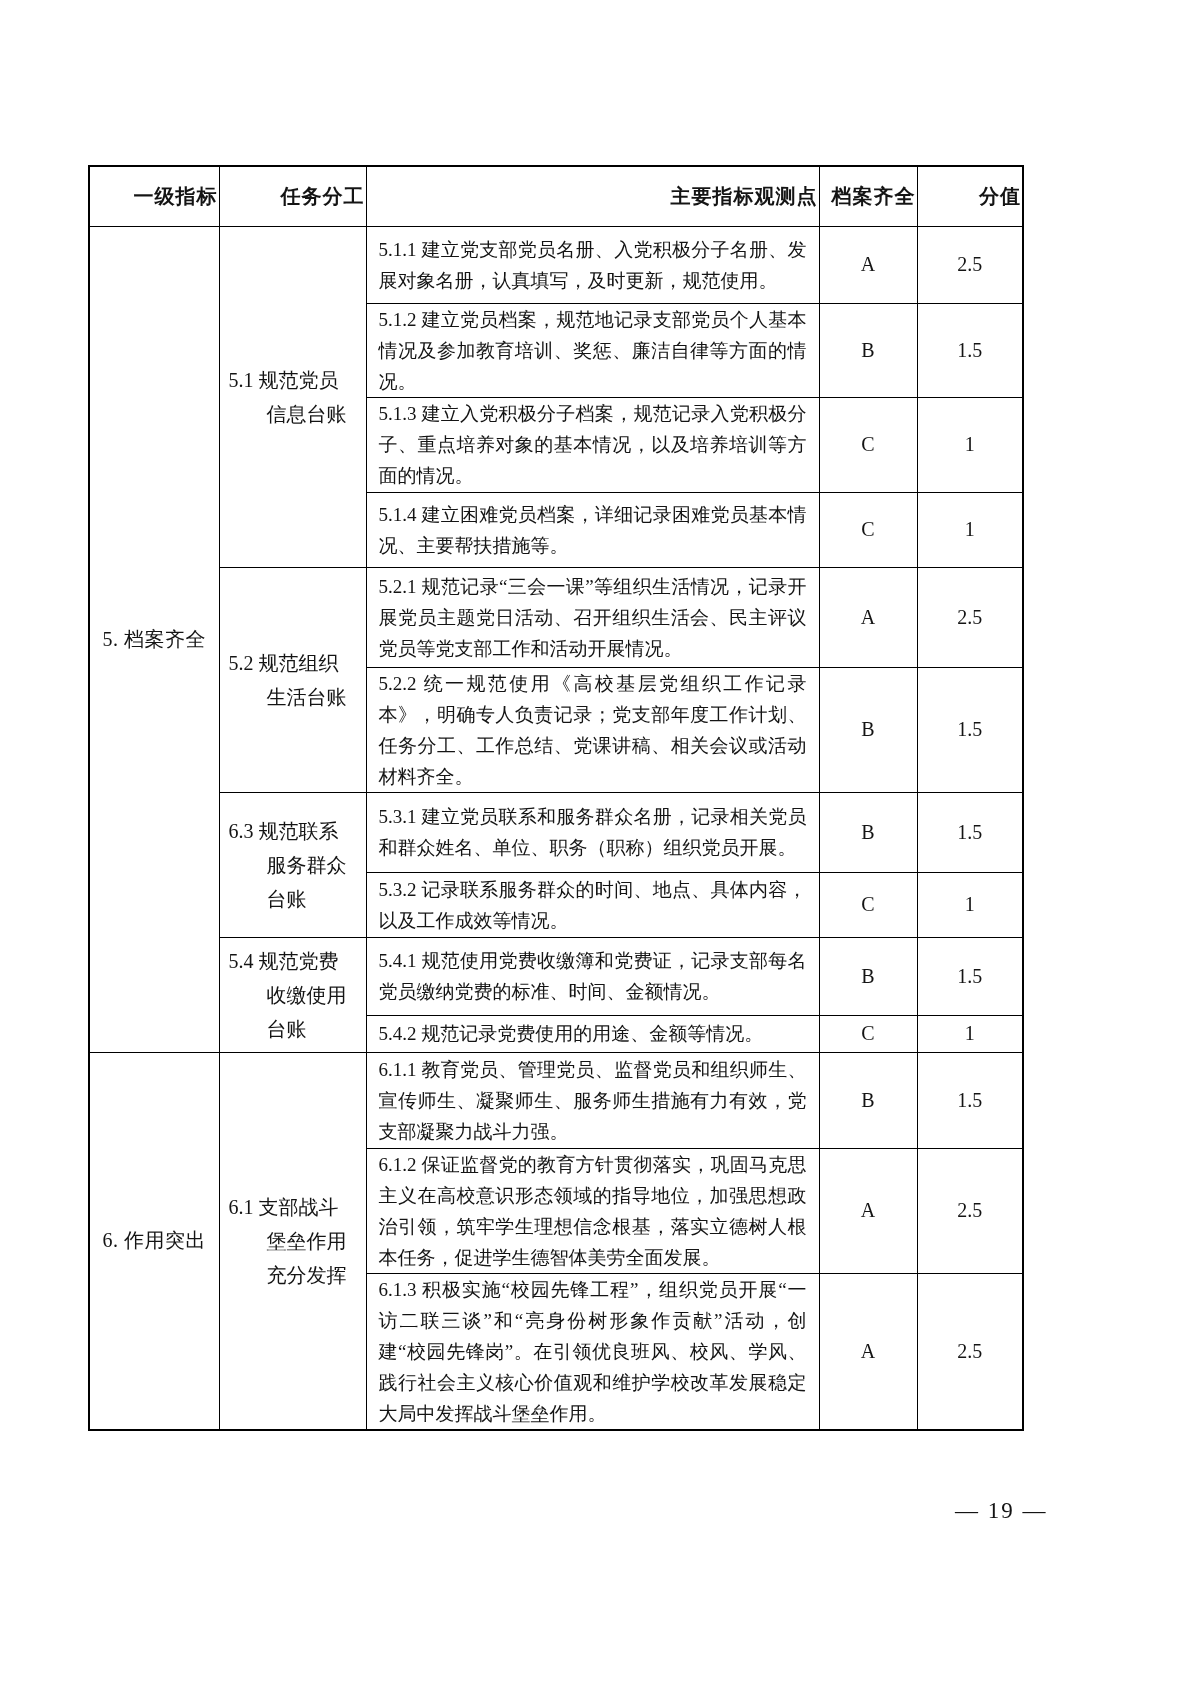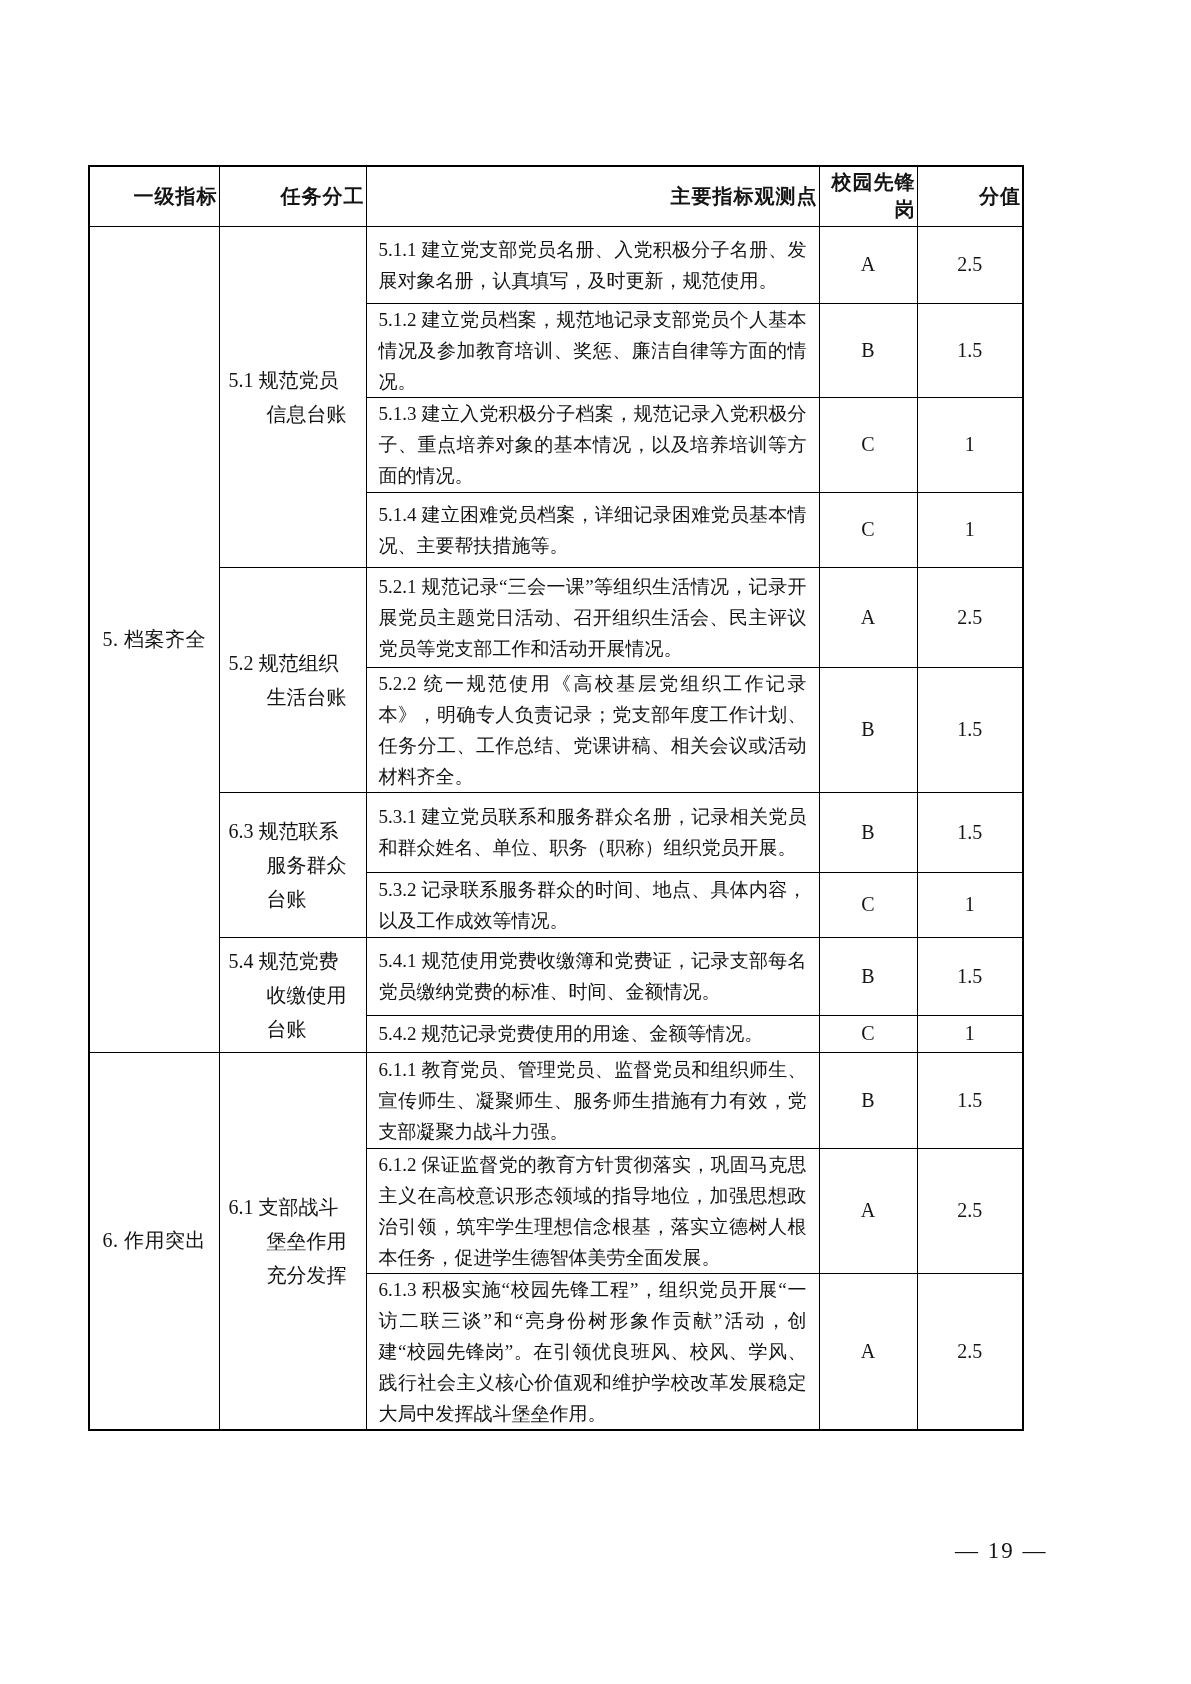--- a/index.html
+++ b/index.html
@@ -69,42 +69,41 @@
     text-align: center;
     font-size: 20px;
   }
   .footer {
     position: absolute;
     left: 955px;
     top: 1498px;
     font-size: 23px;
     letter-spacing: 2px;
     white-space: nowrap;
-    margin-top: 40px;
   }
 </style>
 </head>
 <body>
 
 <div class="page">
 
   <table class="indicator-table">
     <colgroup>
       <col style="width:130px">
       <col style="width:147px">
       <col style="width:453px">
       <col style="width:98px">
       <col style="width:106px">
     </colgroup>
     <tbody>
         <tr>
       <th>一级指标</th>
       <th>任务分工</th>
       <th>主要指标观测点</th>
-      <th>校园先锋岗</th>
+      <th>档案齐全</th>
       <th>分值</th>
     </tr>
 
     <tr style="height:77px">
       <td class="lvl1" rowspan="10">5. 档案齐全</td>
       <td class="lvl2" rowspan="4">
             <div class="hang">5.1 规范党员信息台账</div>
           </td>
       <td class="obs">5.1.1 建立党支部党员名册、入党积极分子名册、发展对象名册，认真填写，及时更新，规范使用。</td>
       <td class="typ">A</td>

